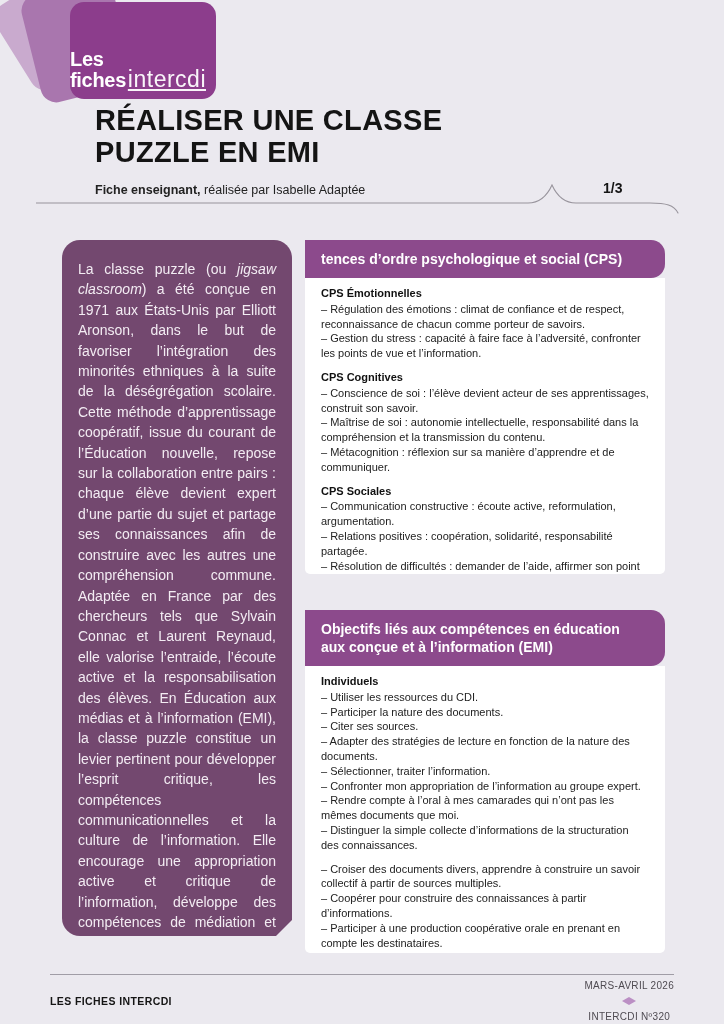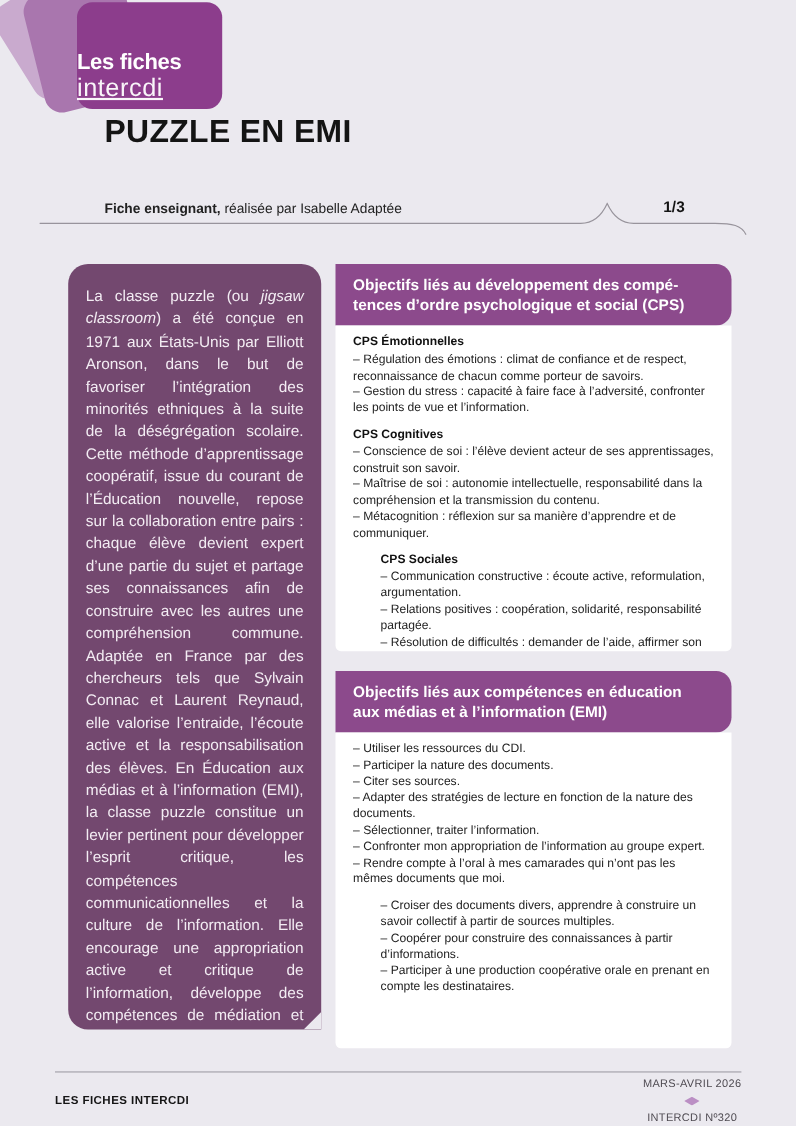--- a/index.html
+++ b/index.html
@@ -12,23 +12,23 @@
     color:#1f1f1f;
   }
   .page{position:absolute;inset:0;}
 
   
   .logo-cluster{position:absolute;top:0;left:420;width:220px;height:120px;}
   .logo-shape{position:absolute;border-radius:16px;}
   .shape-light{width:82px;height:98px;left:8px;top:-16px;transform:rotate(-32deg);background:#c9aace;}
   .shape-mid{width:94px;height:110px;left:30px;top:-14px;transform:rotate(-14deg);background:#a976ae;}
   .logo-box{
-    position:absolute;left:70px;top:2px;width:132px;height:97px;
+    position:absolute;left:70px;top:2px;width:146px;height:97px;
     background:#8c3d8c;border-radius:14px;
-    display:flex;flex-direction:column;justify-content:flex-end;align-items:flex-start;
+    display:flex;flex-direction:row;justify-content:flex-end;align-items:flex-end;
     padding:0 10px 8px 0;box-sizing:border-box;
   }
   .logo-line1{color:#fff;font-weight:bold;font-size:20px;line-height:21px;letter-spacing:-0.3px;}
   .logo-line2{color:#fff;font-weight:400;font-size:23px;line-height:23px;letter-spacing:0.5px;opacity:.95;text-decoration:underline;}
 
   
   .title{
     position:absolute;left:95px;top:104px;margin:0;
     font-size:29px;line-height:32px;font-weight:800;color:#141414;letter-spacing:.3px;
   }
@@ -62,21 +62,21 @@
   .card-head span{display:block;}
   .card-body{
     background:#ffffff;border-radius:0 0 5px 5px;
     padding:8px 16px 10px;box-sizing:border-box;overflow:hidden;
   }
   .card1{top:240px;}
   .card1 .card-body{height:296px;}
   .card2{top:610px;}
   .card2 .card-body{height:287px;}
   .grp{margin:0 0 9px;}
-  .grp:last-child{margin-bottom:0;margin-left:25px;}
+  .grp:last-child{margin-bottom:0;}
   .grp h4{margin:0 0 1px;font-size:11px;line-height:14.8px;color:#111;}
   .grp p{margin:0;font-size:11px;line-height:14.8px;color:#222;}
 
   
   .rule{position:absolute;left:50px;top:974px;width:624px;height:1px;background:#a09da6;}
   .foot-row{
     position:absolute;left:50px;top:980px;width:624px;
     display:flex;justify-content:space-between;align-items:center;
   }
   .foot-left{font-size:10.5px;font-weight:bold;letter-spacing:.4px;color:#151515;}
@@ -90,38 +90,38 @@
   <div class="logo-cluster">
     <div class="logo-shape shape-light"></div>
     <div class="logo-shape shape-mid"></div>
     <div class="logo-box">
       <div class="logo-line1">Les fiches</div>
       <div class="logo-line2">intercdi</div>
     </div>
   </div>
 
   <h1 class="title">
+    <span>RÉALISER UNE CLASSE</span>
     <span>PUZZLE EN EMI</span>
   </h1>
   <div class="meta">
     <span class="b">Fiche enseignant,</span><span> réalisée par Isabelle Adaptée</span>
   </div>
   <div class="page-indicator">1/3</div>
 
   <svg class="brace" width="650" height="34" viewBox="0 0 650 34">
     <path d="M 0 19 L 492 19 C 504 19 511 12 516 1 C 521 12 528 19 540 19 L 614 19 C 630 19 638 21 642 29" fill="none" stroke="#98949c" stroke-width="1.1" stroke-linecap="round"></path>
   </svg>
 
   <aside class="intro">
     <p><span>La classe puzzle (ou </span><em>jigsaw classroom</em><span>) a été conçue en 1971 aux États-Unis par Elliott Aronson, dans le but de favoriser l’intégration des minorités ethniques à la suite de la déségrégation scolaire. Cette méthode d’apprentissage coopératif, issue du courant de l’Éducation nouvelle, repose sur la collaboration entre pairs : chaque élève devient expert d’une partie du sujet et partage ses connaissances afin de construire avec les autres une compréhension commune. Adaptée en France par des chercheurs tels que Sylvain Connac et Laurent Reynaud, elle valorise l’entraide, l’écoute active et la responsabilisation des élèves. En Éducation aux médias et à l’information (EMI), la classe puzzle constitue un levier pertinent pour développer l’esprit critique, les compétences communicationnelles et la culture de l’information. Elle encourage une appropriation active et critique de l’information, développe des compétences de médiation et de collaboration, fait vivre une expérience sociale de la connaissance, et donne du sens à la coopération dans la production des savoirs, autant de dimensions que Chapron et Delamotte identifient comme essentielles à la culture informationnelle.</span></p>
   </aside>
 
   <section class="card card1">
     <header class="card-head">
-      <span>Objectifs liés au développement des compé-</span>
       <span>tences d’ordre psychologique et social (CPS)</span>
     </header>
     <div class="card-body">
       <div class="grp">
         <h4>CPS Émotionnelles</h4>
         <p>– Régulation des émotions : climat de confiance et de respect, reconnaissance de chacun comme porteur de savoirs.</p>
         <p>– Gestion du stress : capacité à faire face à l’adversité, confronter les points de vue et l’information.</p>
       </div>
       <div class="grp">
         <h4>CPS Cognitives</h4>
@@ -134,31 +134,33 @@
         <p>– Communication constructive : écoute active, reformulation, argumentation.</p>
         <p>– Relations positives : coopération, solidarité, responsabilité partagée.</p>
         <p>– Résolution de difficultés : demander de l’aide, affirmer son point de vue, gérer les conflits, promouvoir inclusion et égalité.</p>
       </div>
     </div>
   </section>
 
   <section class="card card2">
     <header class="card-head">
       <span>Objectifs liés aux compétences en éducation</span>
-      <span>aux médias et à l’information (EMI)</span>
+      <span>aux conçue et à l’information (EMI)</span>
     </header>
     <div class="card-body">
       <div class="grp">
+        <h4>Individuels</h4>
         <p>– Utiliser les ressources du CDI.</p>
         <p>– Participer la nature des documents.</p>
         <p>– Citer ses sources.</p>
         <p>– Adapter des stratégies de lecture en fonction de la nature des documents.</p>
         <p>– Sélectionner, traiter l’information.</p>
         <p>– Confronter mon appropriation de l’information au groupe expert.</p>
         <p>– Rendre compte à l’oral à mes camarades qui n’ont pas les mêmes documents que moi.</p>
+        <p>– Distinguer la simple collecte d’informations de la structuration des connaissances.</p>
       </div>
       <div class="grp">
         <p>– Croiser des documents divers, apprendre à construire un savoir collectif à partir de sources multiples.</p>
         <p>– Coopérer pour construire des connaissances à partir d’informations.</p>
         <p>– Participer à une production coopérative orale en prenant en compte les destinataires.</p>
       </div>
     </div>
   </section>
 
   <div class="rule"></div>

